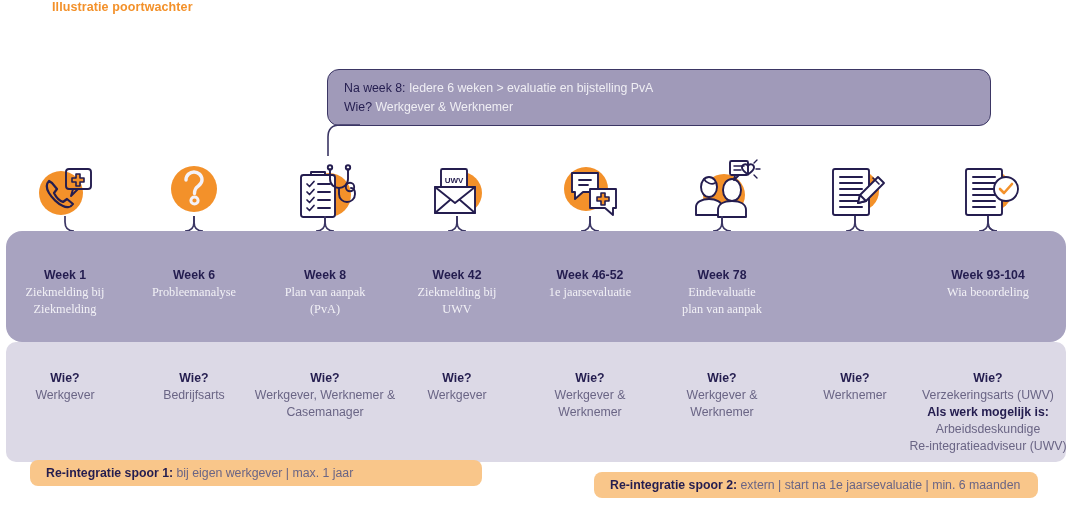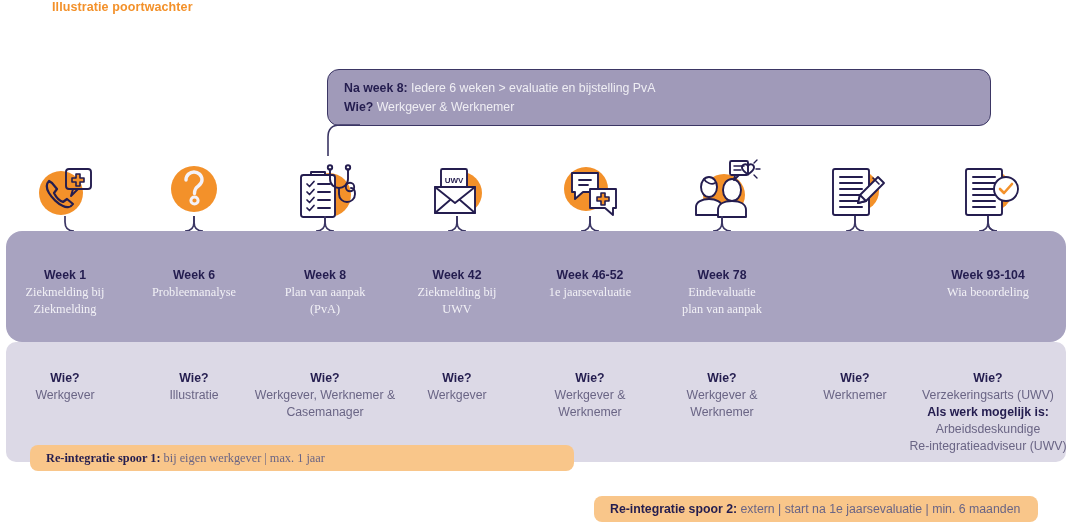--- a/index.html
+++ b/index.html
@@ -30,21 +30,21 @@
     border: 1.6px solid #3b3664;
     border-radius: 12px;
     padding: 9px 16px 0 16px;
   }
   #callout .line {
     font-size: 12.3px;
     color: #efeef4;
     line-height: 19px;
     white-space: nowrap;
   }
-  #callout .line b { color: #241d4f; font-weight: bold; }
+  #callout .line b { color: #241d4f; font-weight: normal; }
 
   #callout-tail {
     position: absolute;
     left: 327px; top: 124px;
     width: 34px; height: 32px;
   }
 
   
   #icon-row {
     position: absolute;
@@ -141,22 +141,22 @@
     background: #f9c68a;
     border-radius: 8px;
     font-size: 12.3px;
     line-height: 26px;
     color: #6a6585;
     padding-left: 16px;
     white-space: nowrap;
   }
   .spoor-bar b { color: #241d4f; font-weight: bold; }
 
-  #spoor1 { left: 30px; top: 445px; width: 544px; height: 26px; font-family: Liberation Serif, serif; }
-  #spoor2 { left: 594px; top: 472px; width: 444px; height: 26px; margin-top: 24px; }
+  #spoor1 { left: 30px; top: 460px; width: 452px; height: 26px; }
+  #spoor2 { left: 594px; top: 472px; width: 444px; height: 26px; }
 </style>
 </head>
 <body>
 
 <div id="page-title">Illustratie poortwachter</div>
 
 <div id="callout">
   <div class="line"><b>Na week 8:</b><span> Iedere 6 weken &gt; evaluatie en bijstelling PvA</span></div>
   <div class="line"><b>Wie?</b><span> Werkgever &amp; Werknemer</span></div>
 </div>
@@ -363,21 +363,21 @@
     <path d="M930.5 6 H1015" fill="none" stroke="#3b3664" stroke-width="1.7"></path>
   </svg>
 
 <div id="wie-band">
     <div class="wie-cell" style="left: -15px;">
       <div class="wie-title">Wie?</div>
       <div class="wie-who">Werkgever</div>
     </div>
     <div class="wie-cell" style="left: 114px;">
       <div class="wie-title">Wie?</div>
-      <div class="wie-who">Illustratie</div>
+      <div class="wie-who">Bedrijfsarts</div>
     </div>
     <div class="wie-cell" style="left: 245px;">
       <div class="wie-title">Wie?</div>
       <div class="wie-who">Werkgever, Werknemer &amp;</div>
       <div class="wie-who">Casemanager</div>
     </div>
     <div class="wie-cell" style="left: 377px;">
       <div class="wie-title">Wie?</div>
       <div class="wie-who">Werkgever</div>
     </div>

